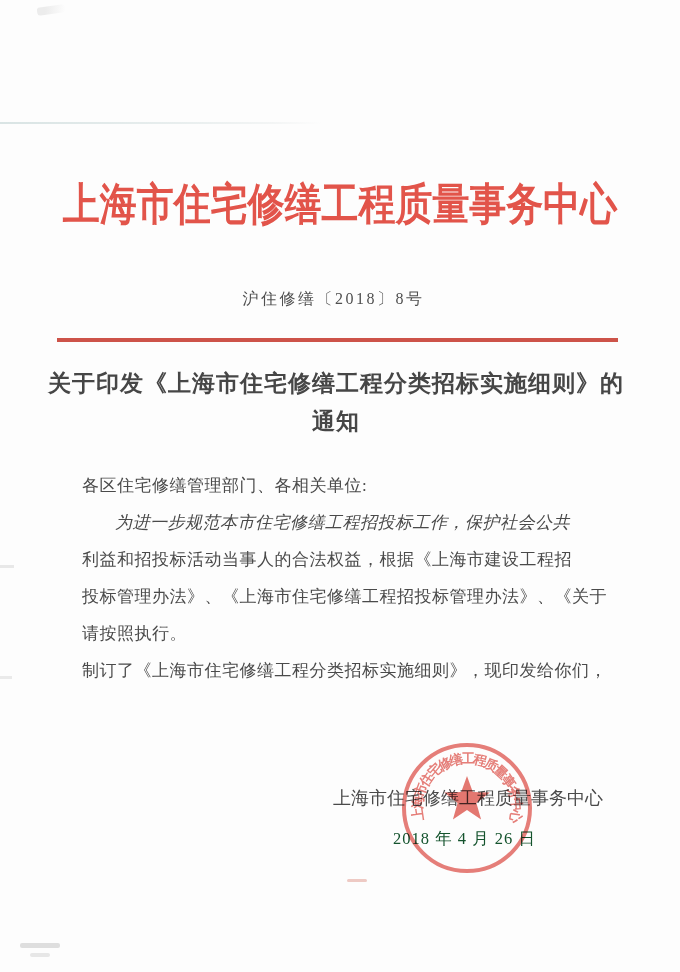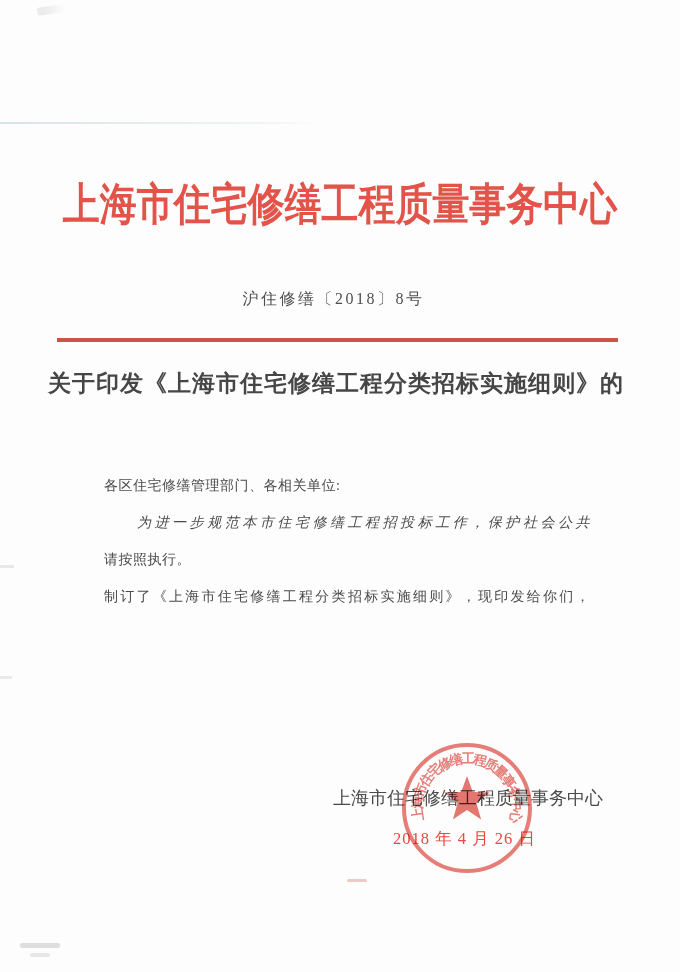--- a/index.html
+++ b/index.html
@@ -33,36 +33,36 @@
   
   .doc-title{
     position:absolute;top:364px;left:0;width:672px;
     text-align:center;
     font-family:"Liberation Sans","DejaVu Sans",sans-serif;
     font-weight:bold;font-size:23px;line-height:38px;
     color:#464646;letter-spacing:1px;
   }
   
   .body-block{
-    position:absolute;left:104px;top:467px;width:486px;
-    font-size:14px;line-height:37px;color:#4a4a4a;
+    position:absolute;left:82px;top:467px;width:486px;
+    font-size:17px;line-height:37px;color:#4a4a4a;
     letter-spacing:0.5px;
   }
   .body-line{white-space:nowrap;}
   .jline{text-align:justify;text-align-last:justify;}
   .indent{padding-left:33px;font-style:italic;}
   
   .sig-org{
     position:absolute;left:333px;top:786px;width:266px;
     font-size:18px;color:#4a4a4a;
     text-align:justify;text-align-last:justify;white-space:nowrap;
   }
   .sig-date{
     position:absolute;left:393px;top:828px;width:150px;
-    font-size:16.5px;color:#ef4444;letter-spacing:1px;white-space:nowrap;
+    font-size:16.5px;color:#14532d;letter-spacing:1px;white-space:nowrap;
   }
   
   .seal{
     position:absolute;left:400px;top:741px;width:134px;height:134px;
     mix-blend-mode:multiply;opacity:0.82;
   }
   
   .artifact{position:absolute;pointer-events:none;}
   .a-smudge-tl{left:37px;top:6px;width:28px;height:8px;
     background:linear-gradient(100deg,#ececec 30%,#f6f6f6 70%,transparent);
@@ -89,25 +89,28 @@
   <div class="artifact a-mark-pink"></div>
 
   <div class="org-header">上海市住宅修缮工程质量事务中心</div>
 
   <div class="doc-number">沪住修缮〔2018〕8号</div>
 
   <div class="red-rule"></div>
 
   <div class="doc-title">
     <div>关于印发《上海市住宅修缮工程分类招标实施细则》的</div>
+    <div>通知</div>
   </div>
 
   <div class="body-block">
     <div class="body-line">各区住宅修缮管理部门、各相关单位:</div>
     <div class="body-line jline indent">为进一步规范本市住宅修缮工程招投标工作，保护社会公共</div>
+    <div class="body-line jline">利益和招投标活动当事人的合法权益，根据《上海市建设工程招</div>
+    <div class="body-line jline">投标管理办法》、《上海市住宅修缮工程招投标管理办法》、《关于</div>
     <div class="body-line">请按照执行。</div>
     <div class="body-line jline">制订了《上海市住宅修缮工程分类招标实施细则》，现印发给你们，</div>
   </div>
 
   <div class="sig-org">上海市住宅修缮工程质量事务中心</div>
   <div class="sig-date">2018 年 4 月 26 日</div>
 
   <svg class="seal" viewBox="0 0 134 134">
     <circle cx="67" cy="67" r="63" fill="none" stroke="#e2635c" stroke-width="4"></circle>
     <path id="sealArc" d="M 23.5 78.6 A 45 45 0 1 1 110.5 78.6" fill="none"></path>

